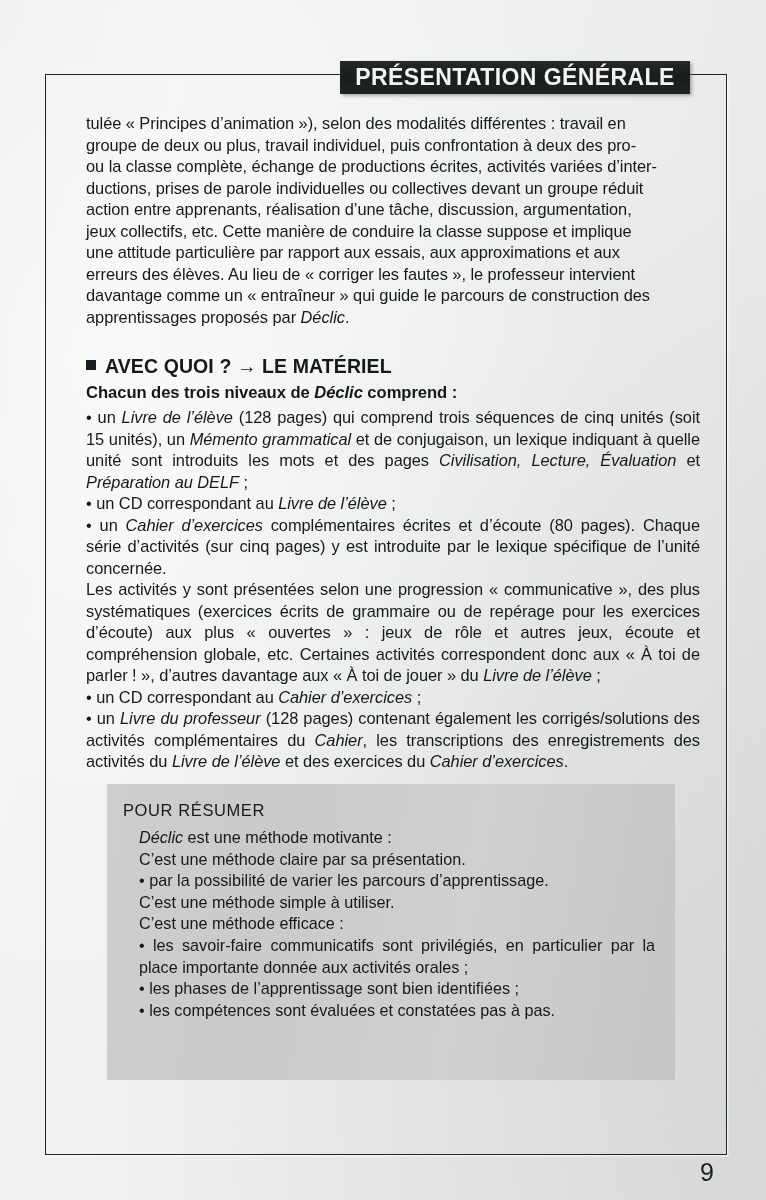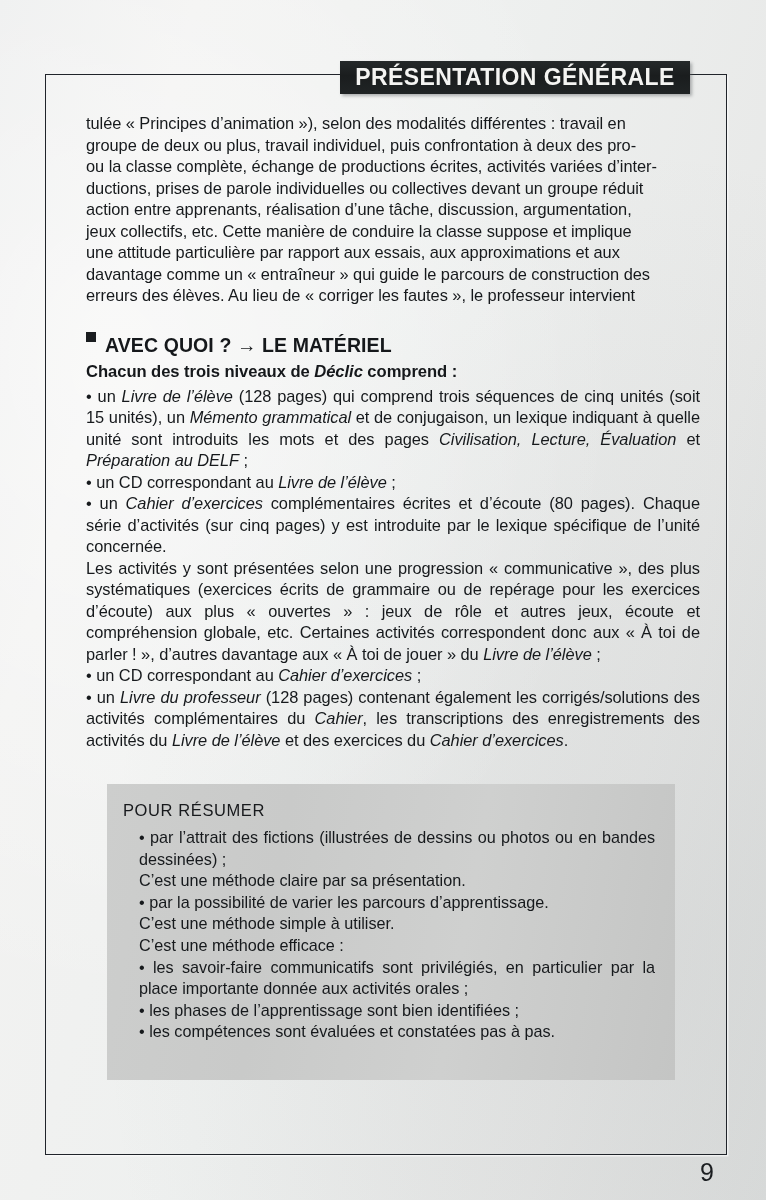--- a/index.html
+++ b/index.html
@@ -85,21 +85,21 @@
     color: #16191c;
   }
   .last-line-left { text-align: left; }
 
   i, .it { font-style: italic; }
 
   
   .section-head {
     margin-top: 27px;
     display: flex;
-    align-items: flex-start;
+    align-items: center;
     gap: 9px;
     font-size: 19.5px;
     font-weight: bold;
     letter-spacing: 0.1px;
   }
   .sq-bullet {
     display: inline-block;
     width: 10px; height: 10px;
     background: #1a1d20;
     position: relative;
@@ -170,22 +170,23 @@
 <div id="content">
 
   <div>
     <p class="body"><span>tulée « Principes d’animation »), selon des modalités différentes : travail en</span></p>
     <p class="body"><span>groupe de deux ou plus, travail individuel, puis confrontation à deux des pro-</span></p>
     <p class="body"><span>ou la classe complète, échange de productions écrites, activités variées d’inter-</span></p>
     <p class="body"><span>ductions, prises de parole individuelles ou collectives devant un groupe réduit</span></p>
     <p class="body"><span>action entre apprenants, réalisation d’une tâche, discussion, argumentation,</span></p>
     <p class="body"><span>jeux collectifs, etc. Cette manière de conduire la classe suppose et implique</span></p>
     <p class="body"><span>une attitude particulière par rapport aux essais, aux approximations et aux</span></p>
+    <p class="body"><span>erreurs des élèves. Au lieu de « corriger les fautes », le professeur intervient</span></p>
     <p class="body"><span>davantage comme un « entraîneur » qui guide le parcours de construction des</span></p>
-    <p class="body"><span>erreurs des élèves. Au lieu de « corriger les fautes », le professeur intervient</span></p>
+    <p class="body last-line-left"><span>apprentissages proposés par </span><i class="it">Déclic</i><span>.</span></p>
   </div>
 
   <div class="section-head">
     <span class="sq-bullet"></span>
     <span>AVEC QUOI ? → LE MATÉRIEL</span>
   </div>
 
   <div class="subhead">
     <span>Chacun des trois niveaux de </span><i class="it">Déclic</i><span> comprend :</span>
   </div>
@@ -203,21 +204,21 @@
     <p class="body last-line-left"><span>•</span><span> un CD correspondant au </span><i class="it">Cahier d’exercices</i><span> ;</span></p>
 
     <p class="body"><span>•</span><span> un </span><i class="it">Livre du professeur</i><span> (128 pages) contenant également les corrigés/solutions des activités complémentaires du </span><i class="it">Cahier</i><span>, les transcriptions des enregistrements des activités du </span><i class="it">Livre de l’élève</i><span> et des exercices du </span><i class="it">Cahier d’exercices</i><span>.</span></p>
 
   </div>
 </div>
 
 <div id="summary-box">
   <div class="sb-title">POUR RÉSUMER</div>
   <div class="sb-inner">
-    <p>• par l’attrait des fictions (illustrées de dessins ou photos ou en bandes dessinées) ;</p>
+    <p class="l"><i class="it">Déclic</i><span> est une méthode motivante :</span></p>
     <p class="l">C’est une méthode claire par sa présentation.</p>
     <p class="l">• par la possibilité de varier les parcours d’apprentissage.</p>
     <p class="l">C’est une méthode simple à utiliser.</p>
     <p class="l">C’est une méthode efficace :</p>
     <p>• les savoir-faire communicatifs sont privilégiés, en particulier par la place importante donnée aux activités orales ;</p>
     <p class="l">• les phases de l’apprentissage sont bien identifiées ;</p>
     <p class="l">• les compétences sont évaluées et constatées pas à pas.</p>
   </div>
 </div>
 

